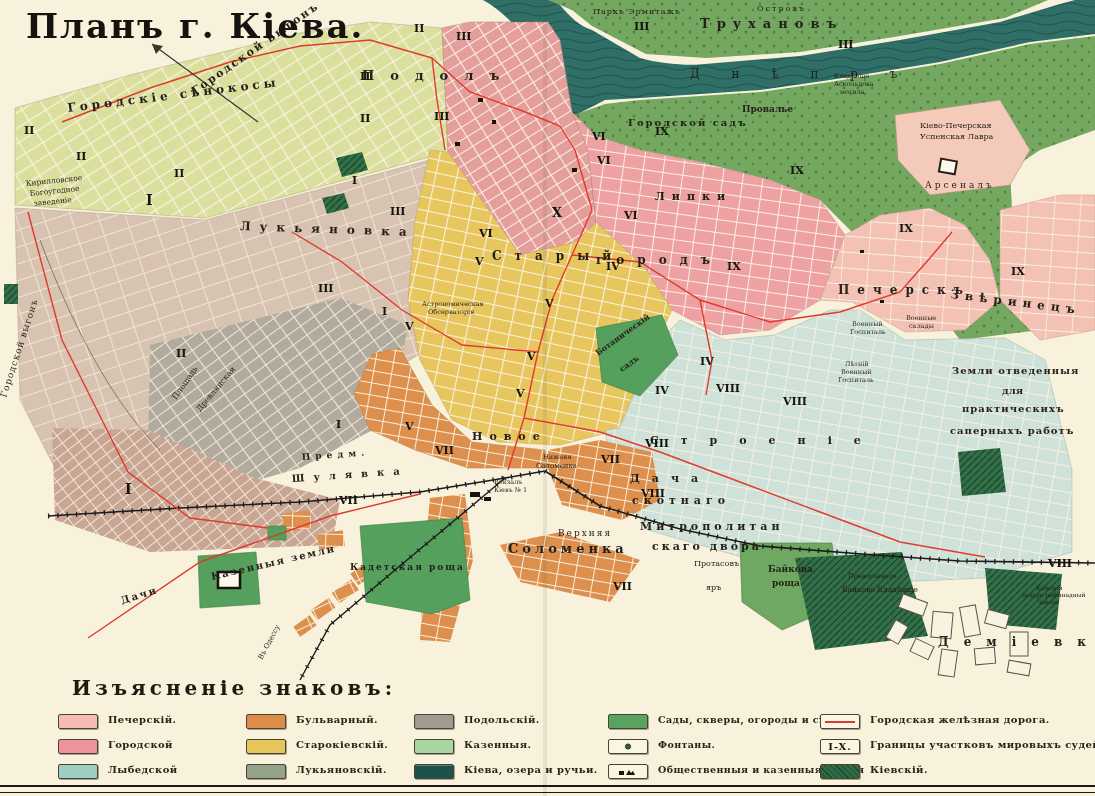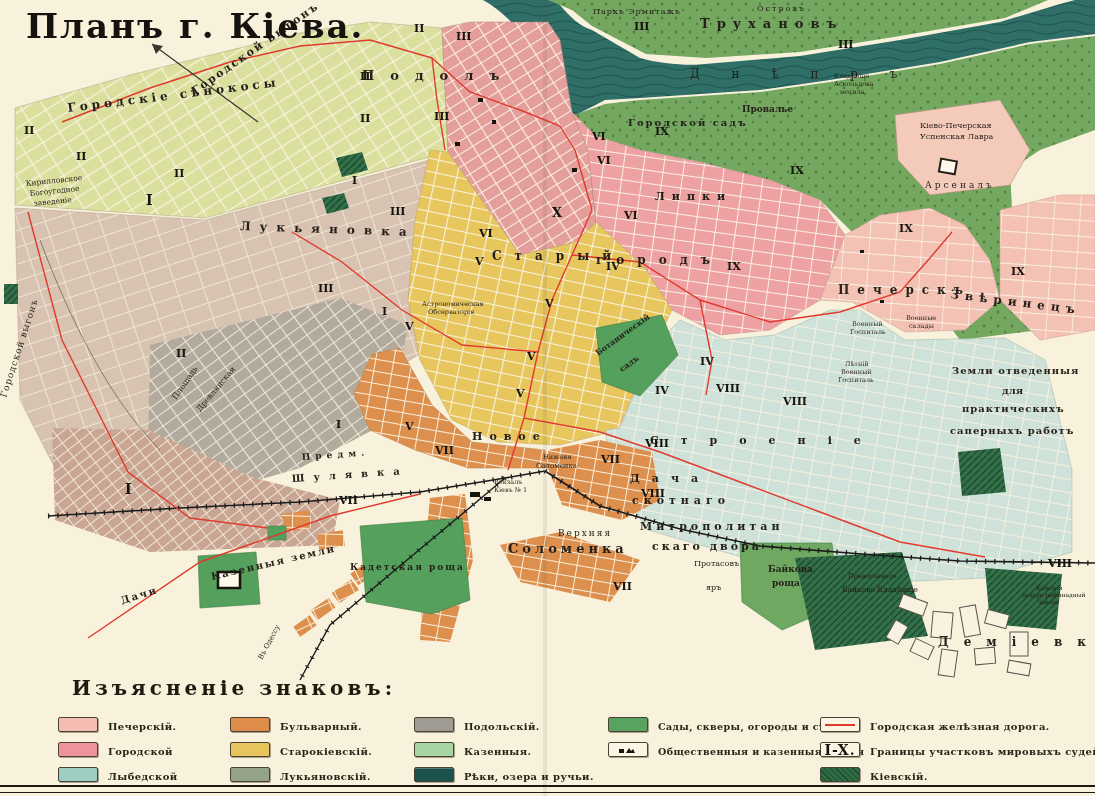--- a/index.html
+++ b/index.html
@@ -16,34 +16,34 @@
   }
   .fold{position:absolute;top:0;left:543px;width:4px;height:796px;background:rgba(90,75,50,.10);}
   .bottom-rule{position:absolute;left:0;top:785px;width:1095px;height:5px;
     border-top:2px solid #1d1a15;border-bottom:1px solid #1d1a15;}
   
   .legend-heading{
     position:absolute;left:72px;top:676px;
     font-size:20px;font-weight:bold;letter-spacing:4px;color:#20190f;
   }
   .lcol{position:absolute;top:714px;}
-  .lcol1{left:58px;}  .lcol2{left:230px;} .lcol3{left:414px;} .lcol4{left:608px;} .lcol5{left:820px;}
-  .lrow{display:flex;align-items:flex-end;height:18px;margin-bottom:7px;}
+  .lcol1{left:58px;}  .lcol2{left:246px;} .lcol3{left:414px;} .lcol4{left:608px;} .lcol5{left:820px;}
+  .lrow{display:flex;align-items:flex-start;height:18px;margin-bottom:7px;}
   .sw{width:38px;height:13px;border:1px solid #4a4237;border-radius:2px;
       box-shadow:1px 1px 0 rgba(70,60,45,.45);flex:0 0 auto;
       display:flex;align-items:center;justify-content:center;}
   .llabel{margin-left:10px;font-size:10px;font-weight:bold;color:#2a2317;letter-spacing:.4px;white-space:nowrap;}
   .lcol4 .llabel{font-size:9.5px;}
   .sw-pechersky{background:#f5bcb4;} .sw-dvortsovy{background:#ee939b;} .sw-lybedskoy{background:#9ccec2;}
   .sw-bulvarny{background:#dd8c4a;} .sw-starokievsky{background:#e6c65c;} .sw-lukyanovsky{background:#95a28a;}
   .sw-podolsky{background:#9f9a92;} .sw-plossky{background:#a8d6a2;}
   .sw-rivers{background:#1c514e;background-image:linear-gradient(180deg,rgba(255,255,255,.25) 1px,transparent 1px);}
   .sw-gardens{background:#57a35f;}
   .sw-fountain,.sw-buildings,.sw-railline,.sw-districts{background:#fbf5e4;}
-  .sw-districts{font-size:14px;font-weight:bold;color:#17130d;letter-spacing:1px;}
+  .sw-districts{font-size:10px;font-weight:bold;color:#17130d;letter-spacing:1px;}
   .sw-cemetery{background:repeating-linear-gradient(45deg,#2e6b45 0 3px,#1c4a2d 3px 4px);}
   .redline{width:30px;height:2px;background:#e03a2e;}
   
   .mlabel{fill:#241f18;font-family:"DejaVu Serif",serif;}
   .mlabel.bold{font-weight:bold;}
   .numeral{fill:#17130d;font-family:"DejaVu Serif",serif;font-weight:bold;}
 </style>
 </head>
 <body>
 
@@ -392,28 +392,36 @@
   <div class="lrow">
     <span class="sw sw-podolsky"></span>
     <span class="llabel">Подольскій.</span>
   </div>
   <div class="lrow">
     <span class="sw sw-plossky"></span>
     <span class="llabel">Казенныя.</span>
   </div>
   <div class="lrow">
     <span class="sw sw-rivers"></span>
-    <span class="llabel">Рѣки, озера и ручьи.</span>
+    <span class="llabel">Кіева, озера и ручьи.</span>
   </div>
 </div>
 
 <div class="lcol lcol4">
   <div class="lrow">
     <span class="sw sw-gardens"></span>
     <span class="llabel">Сады, скверы, огороды и сѣнок.</span>
+  </div>
+  <div class="lrow">
+    <span class="sw sw-fountain">
+      <svg width="12" height="9">
+          <circle cx="6" cy="4.5" r="2.6" fill="#3a5d3f" stroke="#1c1c1c" stroke-width=".8"></circle>
+        </svg>
+    </span>
+    <span class="llabel">Фонтаны.</span>
   </div>
   <div class="lrow">
     <span class="sw sw-buildings">
       <svg width="22" height="9">
         <rect x="2" y="4" width="5" height="4" fill="#17130d"></rect>
           <path d="M9,8 l3,-5 l2,3 l2,-2 l2,4 z" fill="#17130d"></path>
       </svg>
     </span>
     <span class="llabel">Общественныя и казенныя зданія</span>
   </div>

